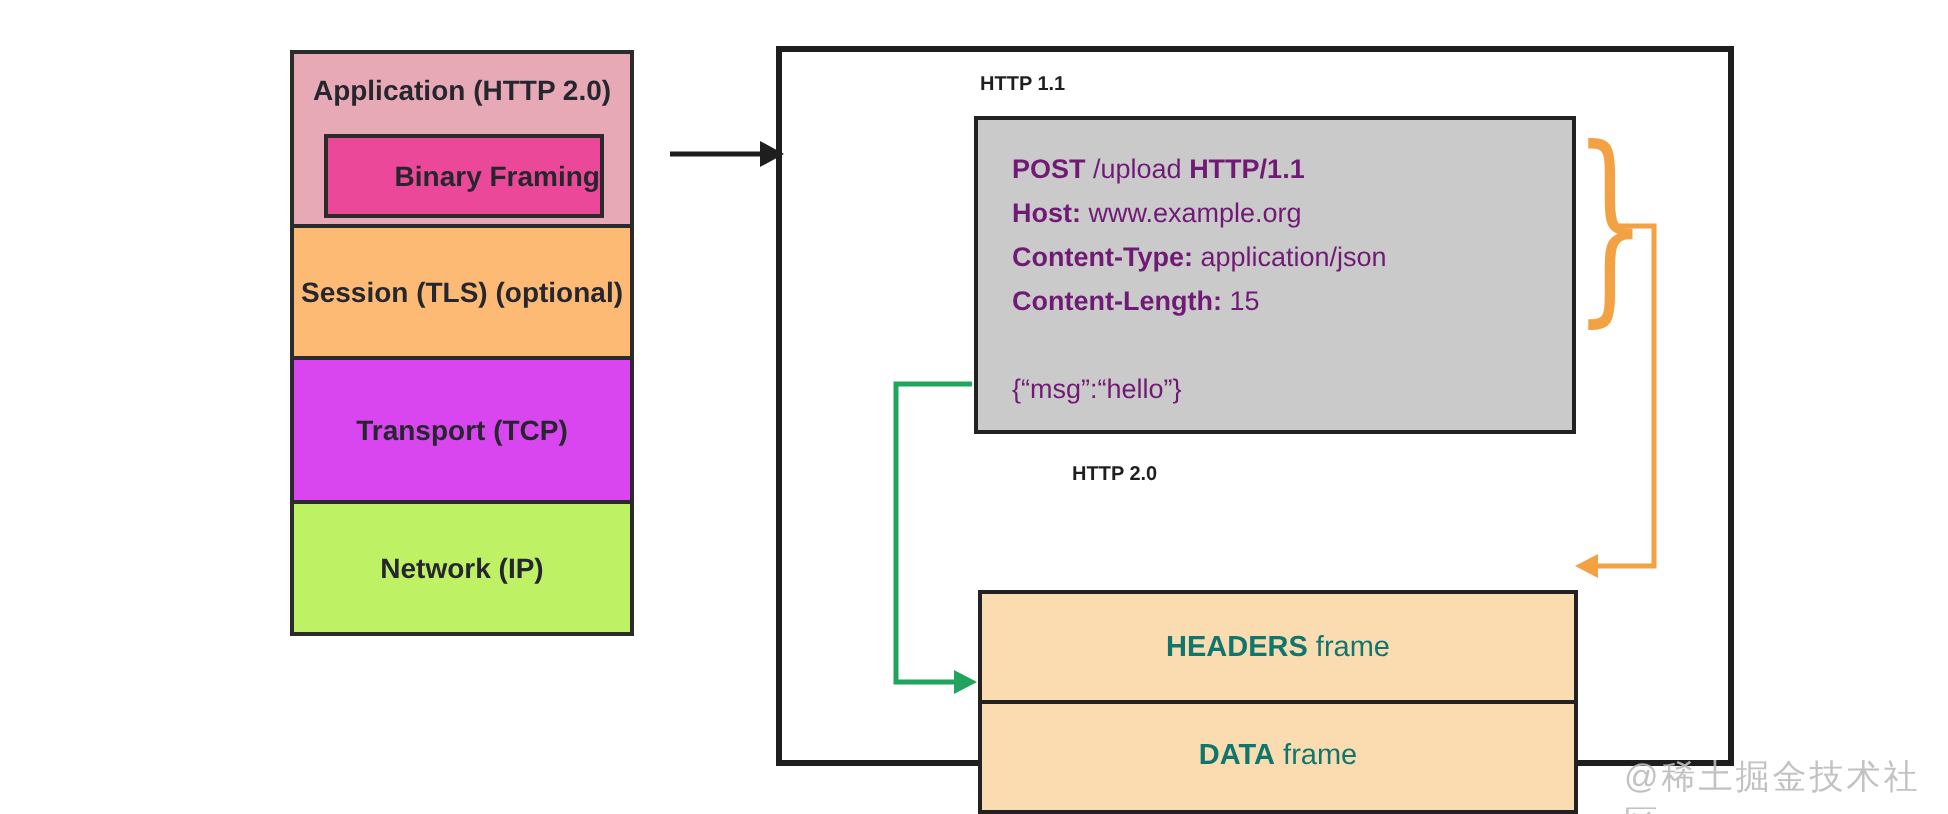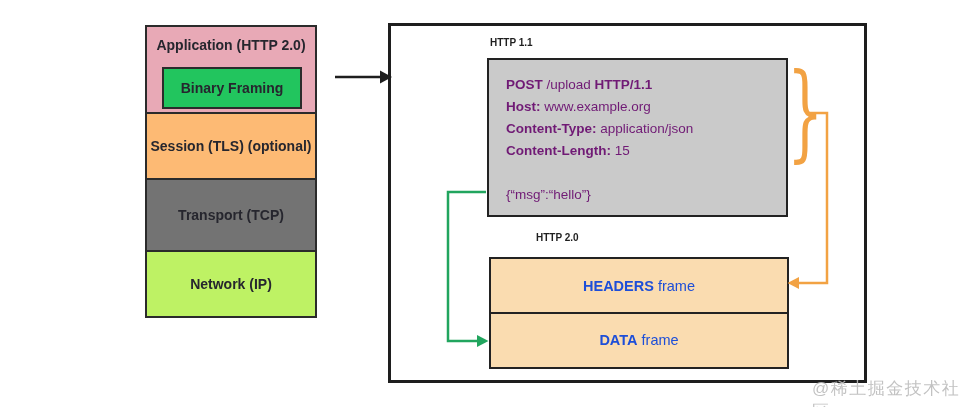--- a/index.html
+++ b/index.html
@@ -45,21 +45,21 @@
     padding:14px 8px 0 17px;
     font-size:13.5px; line-height:22px; color:#701a75;
   }
   .req-line { white-space:pre; }
   .req-line .b { font-weight:bold; }
 
   .frame {
     position:absolute; left:98px; width:300px; height:57px;
     background:#fadcb0; border:2.5px solid #222;
     display:flex; align-items:center; justify-content:center;
-    font-size:14.5px; color:#1d4ed8;
+    font-size:14.5px; color:#0f766e;margin-top:38px;
   }
   .frame .b { font-weight:bold; }
   .frame-headers { top:231px; }
   .frame-data    { top:285.5px; }
 
   .brace {
     position:absolute; left:396px; top:38px; height:96px; width:28px;
     font-family:"DejaVu Serif", serif; font-size:104px; line-height:96px;
     color:var(--arrow-orange,#f2a243); transform:scaleX(.55); transform-origin:left center;
     pointer-events:none;
@@ -77,28 +77,28 @@
   }
 </style>
 </head>
 <body>
 
 <div class="canvas">
 
   <div class="stack">
     <div class="layer layer-app" style="background-color: rgb(232, 169, 182);">
       <div class="app-label">Application (HTTP 2.0)</div>
-      <div class="inner-box" style="background-color: #22c55e;">
+      <div class="inner-box" style="background-color: #ec4899; justify-content: flex-end;">
         <span style="font-weight:bold">Binary Framing</span>
       </div>
     </div>
     <div class="layer layer-session sep" style="background-color: #fdba74;">
       <div class="layer-center">Session (TLS) (optional)</div>
     </div>
-    <div class="layer layer-transport sep" style="background-color: #737373;">
+    <div class="layer layer-transport sep" style="background-color: #d946ef;">
       <div class="layer-center">Transport (TCP)</div>
     </div>
     <div class="layer layer-network sep" style="background-color: #bef264;">
       <div class="layer-center">Network (IP)</div>
     </div>
   </div>
 
   <div class="outer">
     <div class="section-label label-http11">HTTP 1.1</div>
 

